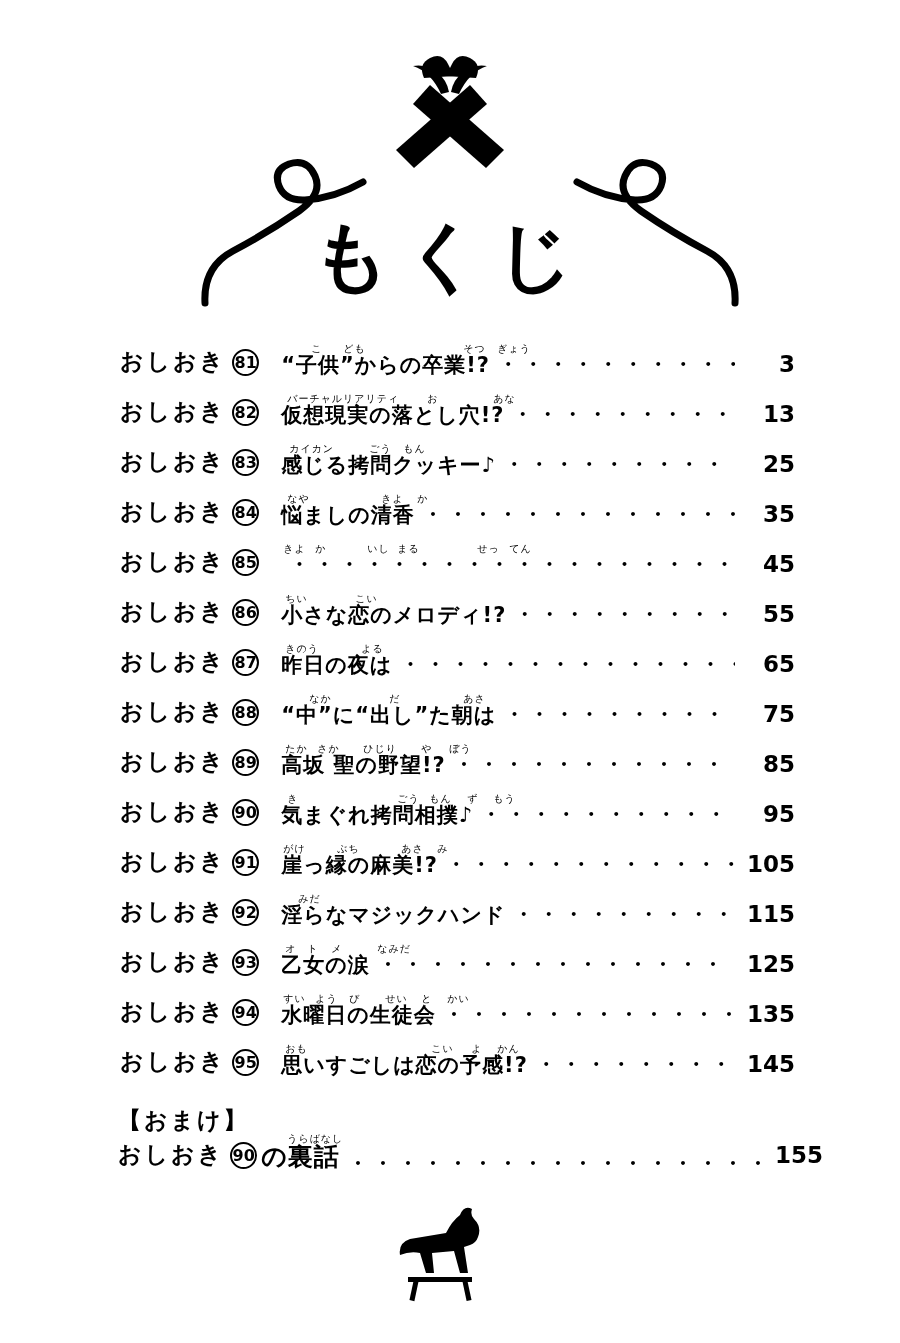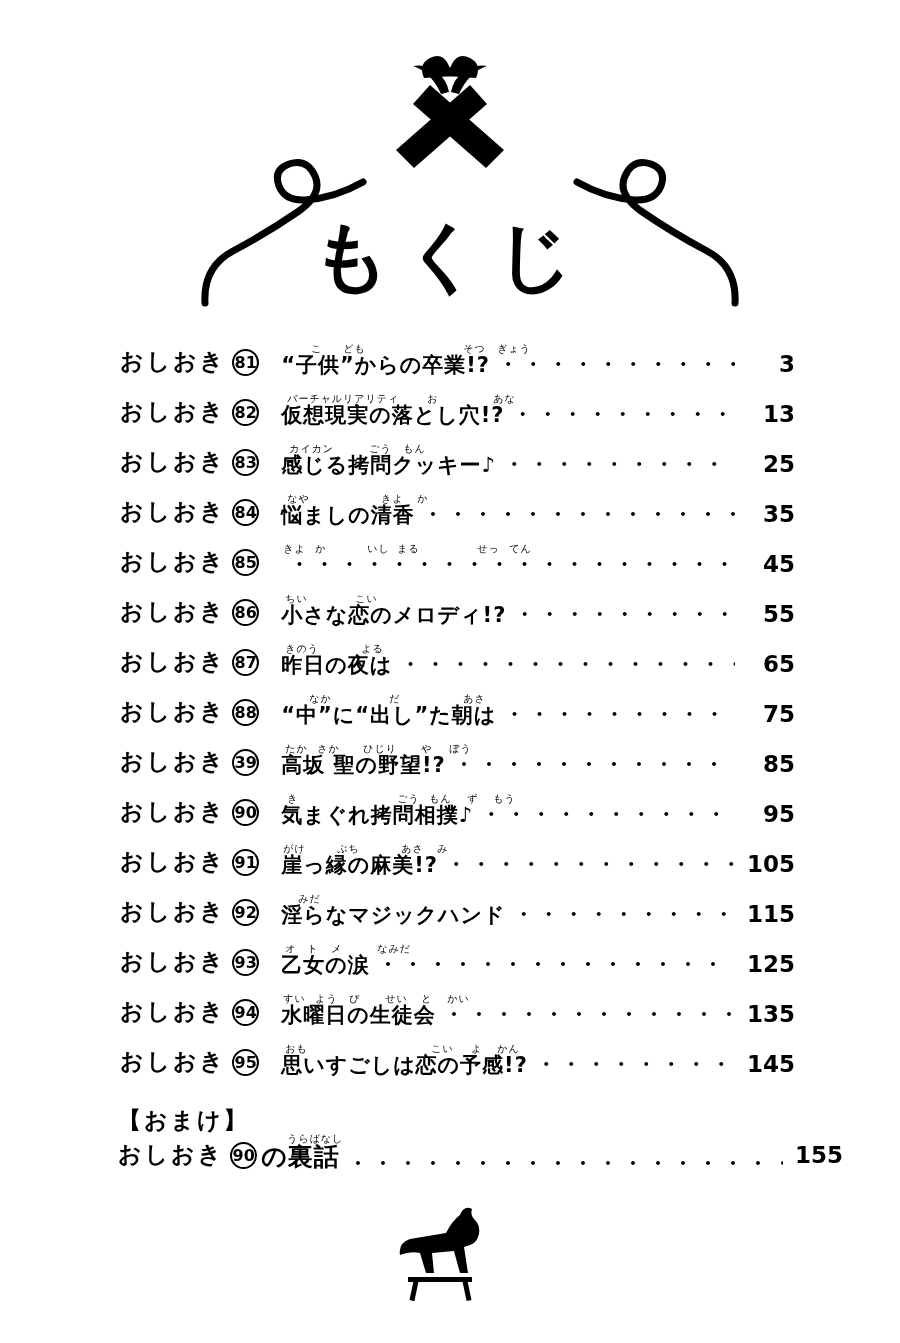--- a/index.html
+++ b/index.html
@@ -128,21 +128,21 @@
     line-height: 1;
     padding-bottom: 8px;
   }
 
   
   .bonus {
     position: absolute;
     left: 0;
     top: 1105px;
     width: 900px;
-    padding: 0 57px 0 118px;
+    padding: 0 77px 0 118px;
     box-sizing: border-box;
   }
   .bonus-heading {
     font-size: 23px;
     font-weight: 700;
     letter-spacing: 3px;
     margin-bottom: 6px;
   }
   .bonus-row {
     display: flex;
@@ -327,21 +327,21 @@
         <span style="left:182px">あさ</span>
       </div>
       <div class="chapter-title">“中”に“出し”た朝は</div>
       <div class="dots">・・・・・・・・・・・・・・・・・・・・・・・・・・・・・・</div>
     </div>
     <div class="page-no">75</div>
   </div>
 
   <div class="toc-row">
     <div class="chapter-label">
-      <span>おしおき</span><span class="chapter-num">39</span>
+      <span>おしおき</span><span class="chapter-num">89</span>
     </div>
     <div class="title-cell">
       <div class="furigana">
         <span style="left:4px">たか</span>
         <span style="left:36px">さか</span>
         <span style="left:82px">ひじり</span>
         <span style="left:140px">や</span>
         <span style="left:168px">ぼう</span>
       </div>
       <div class="chapter-title">高坂 聖の野望!?</div>

